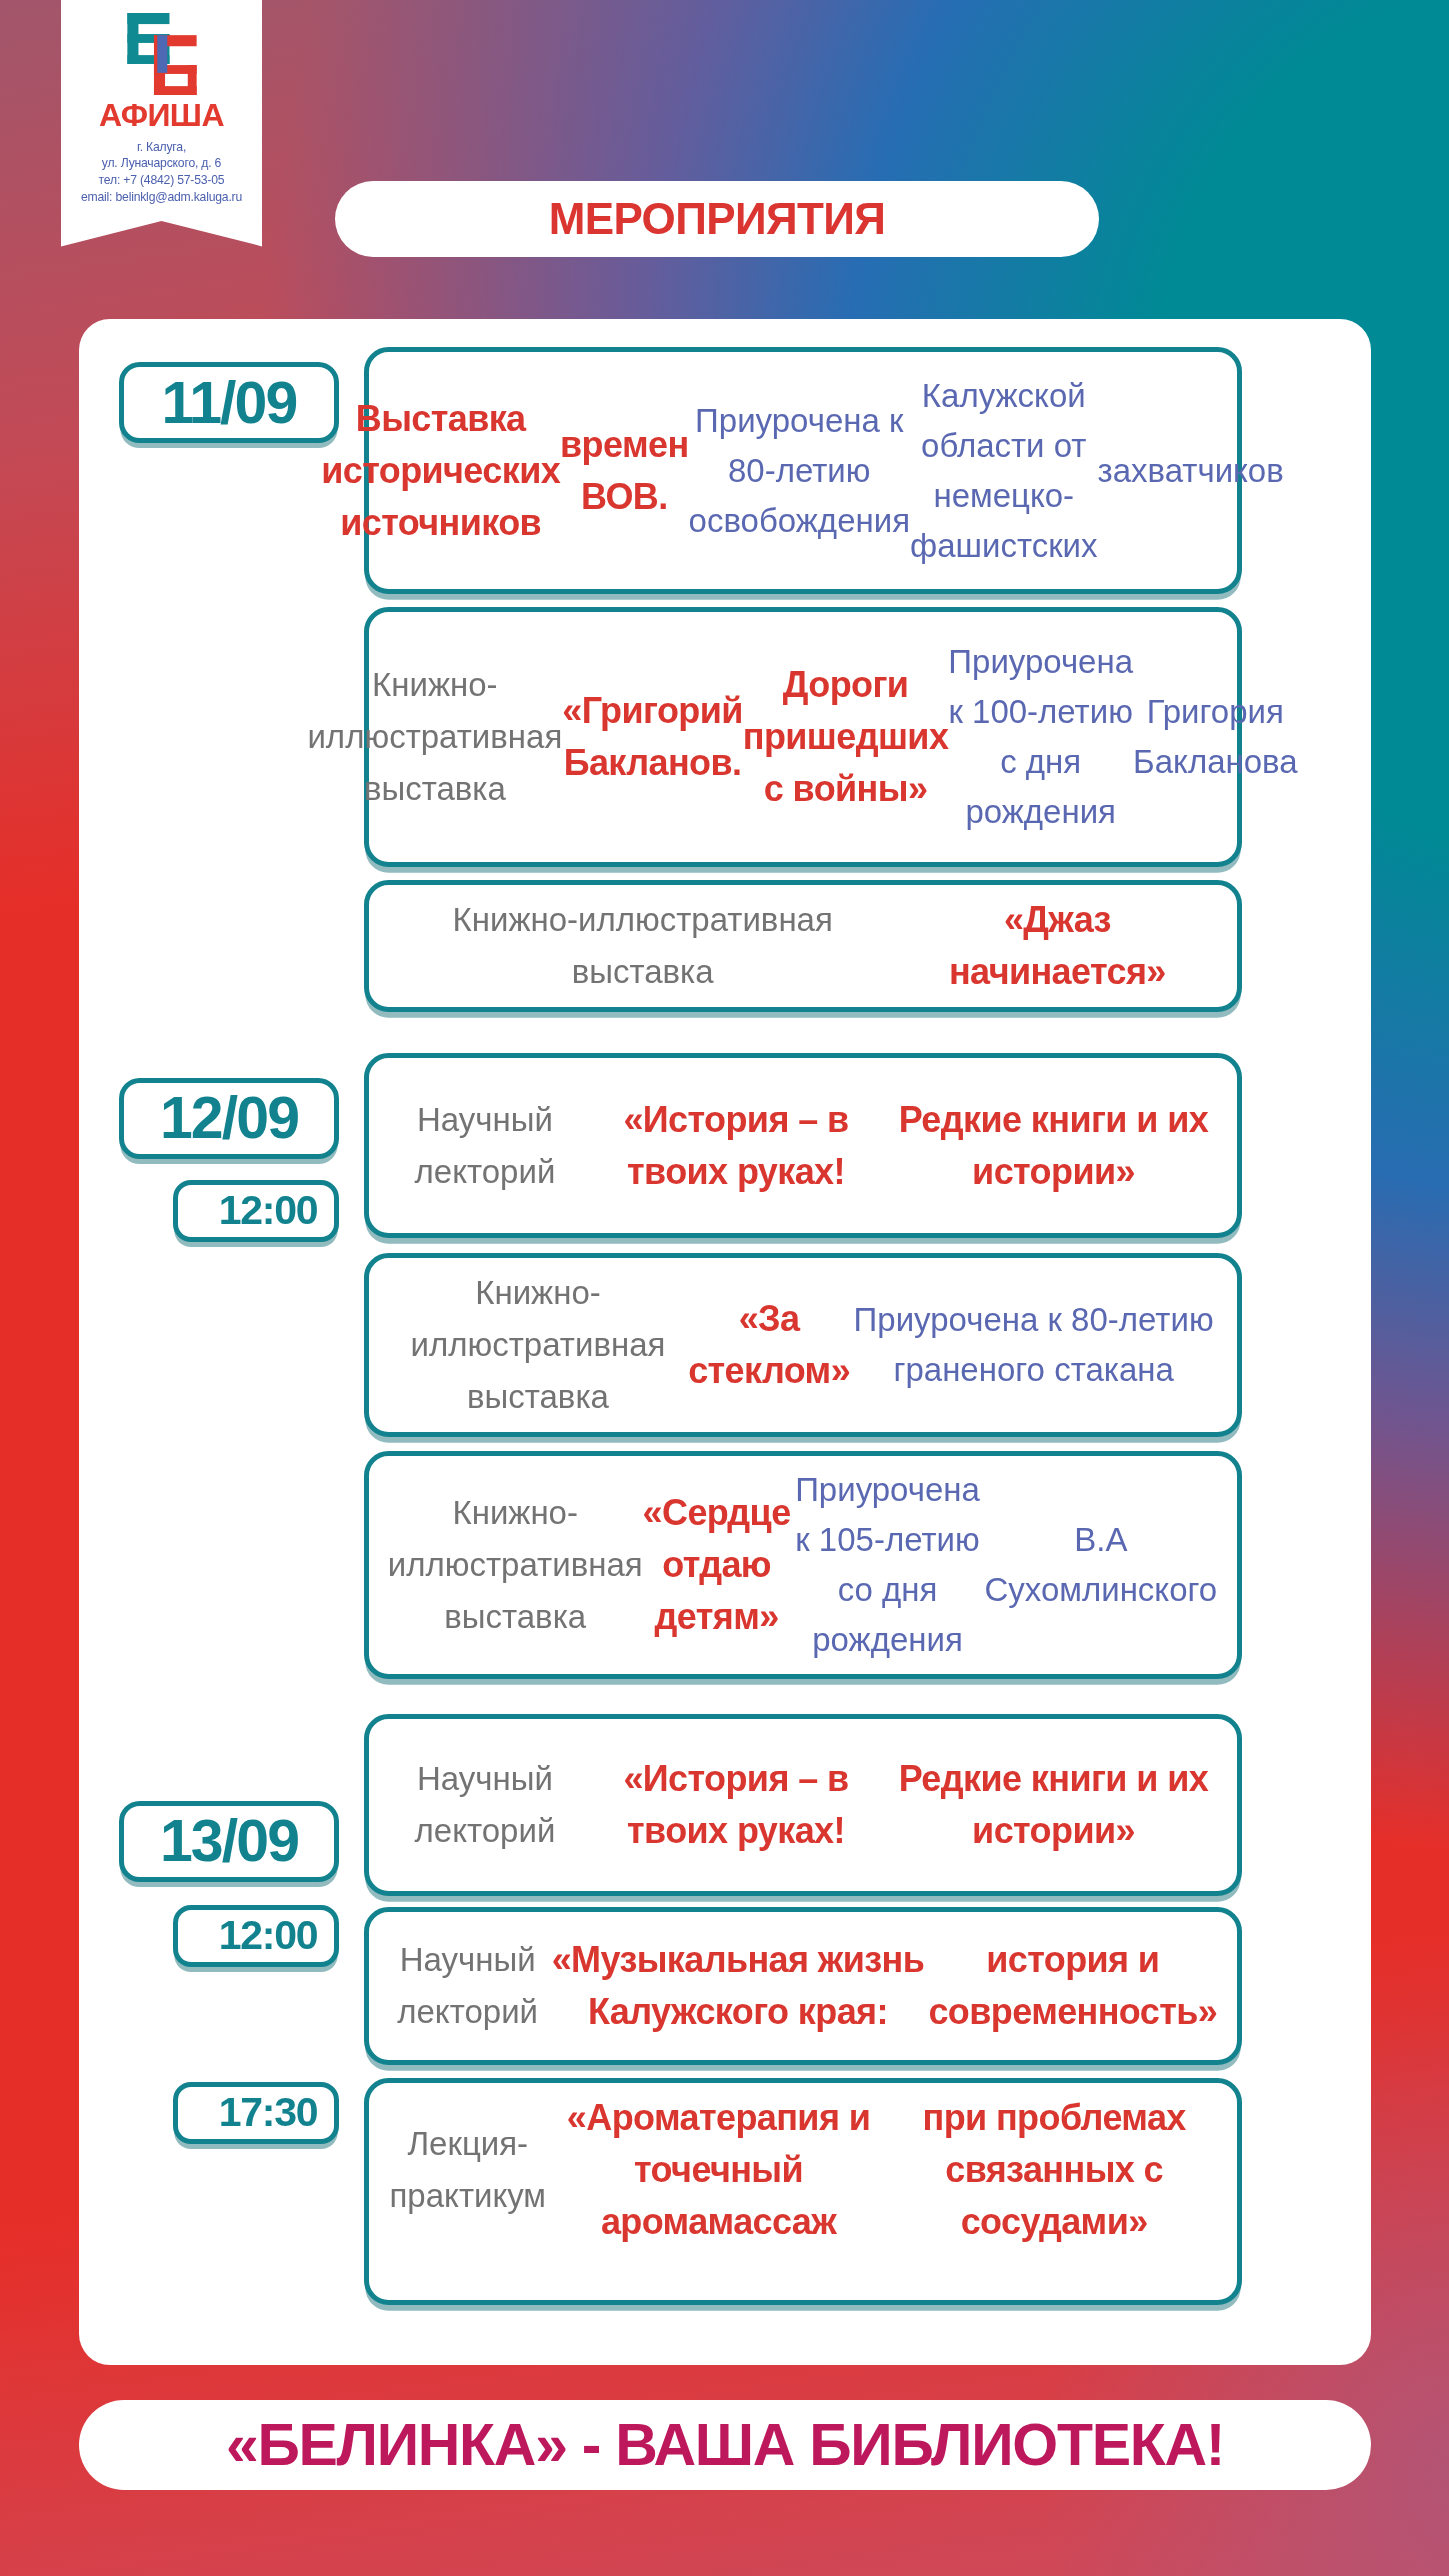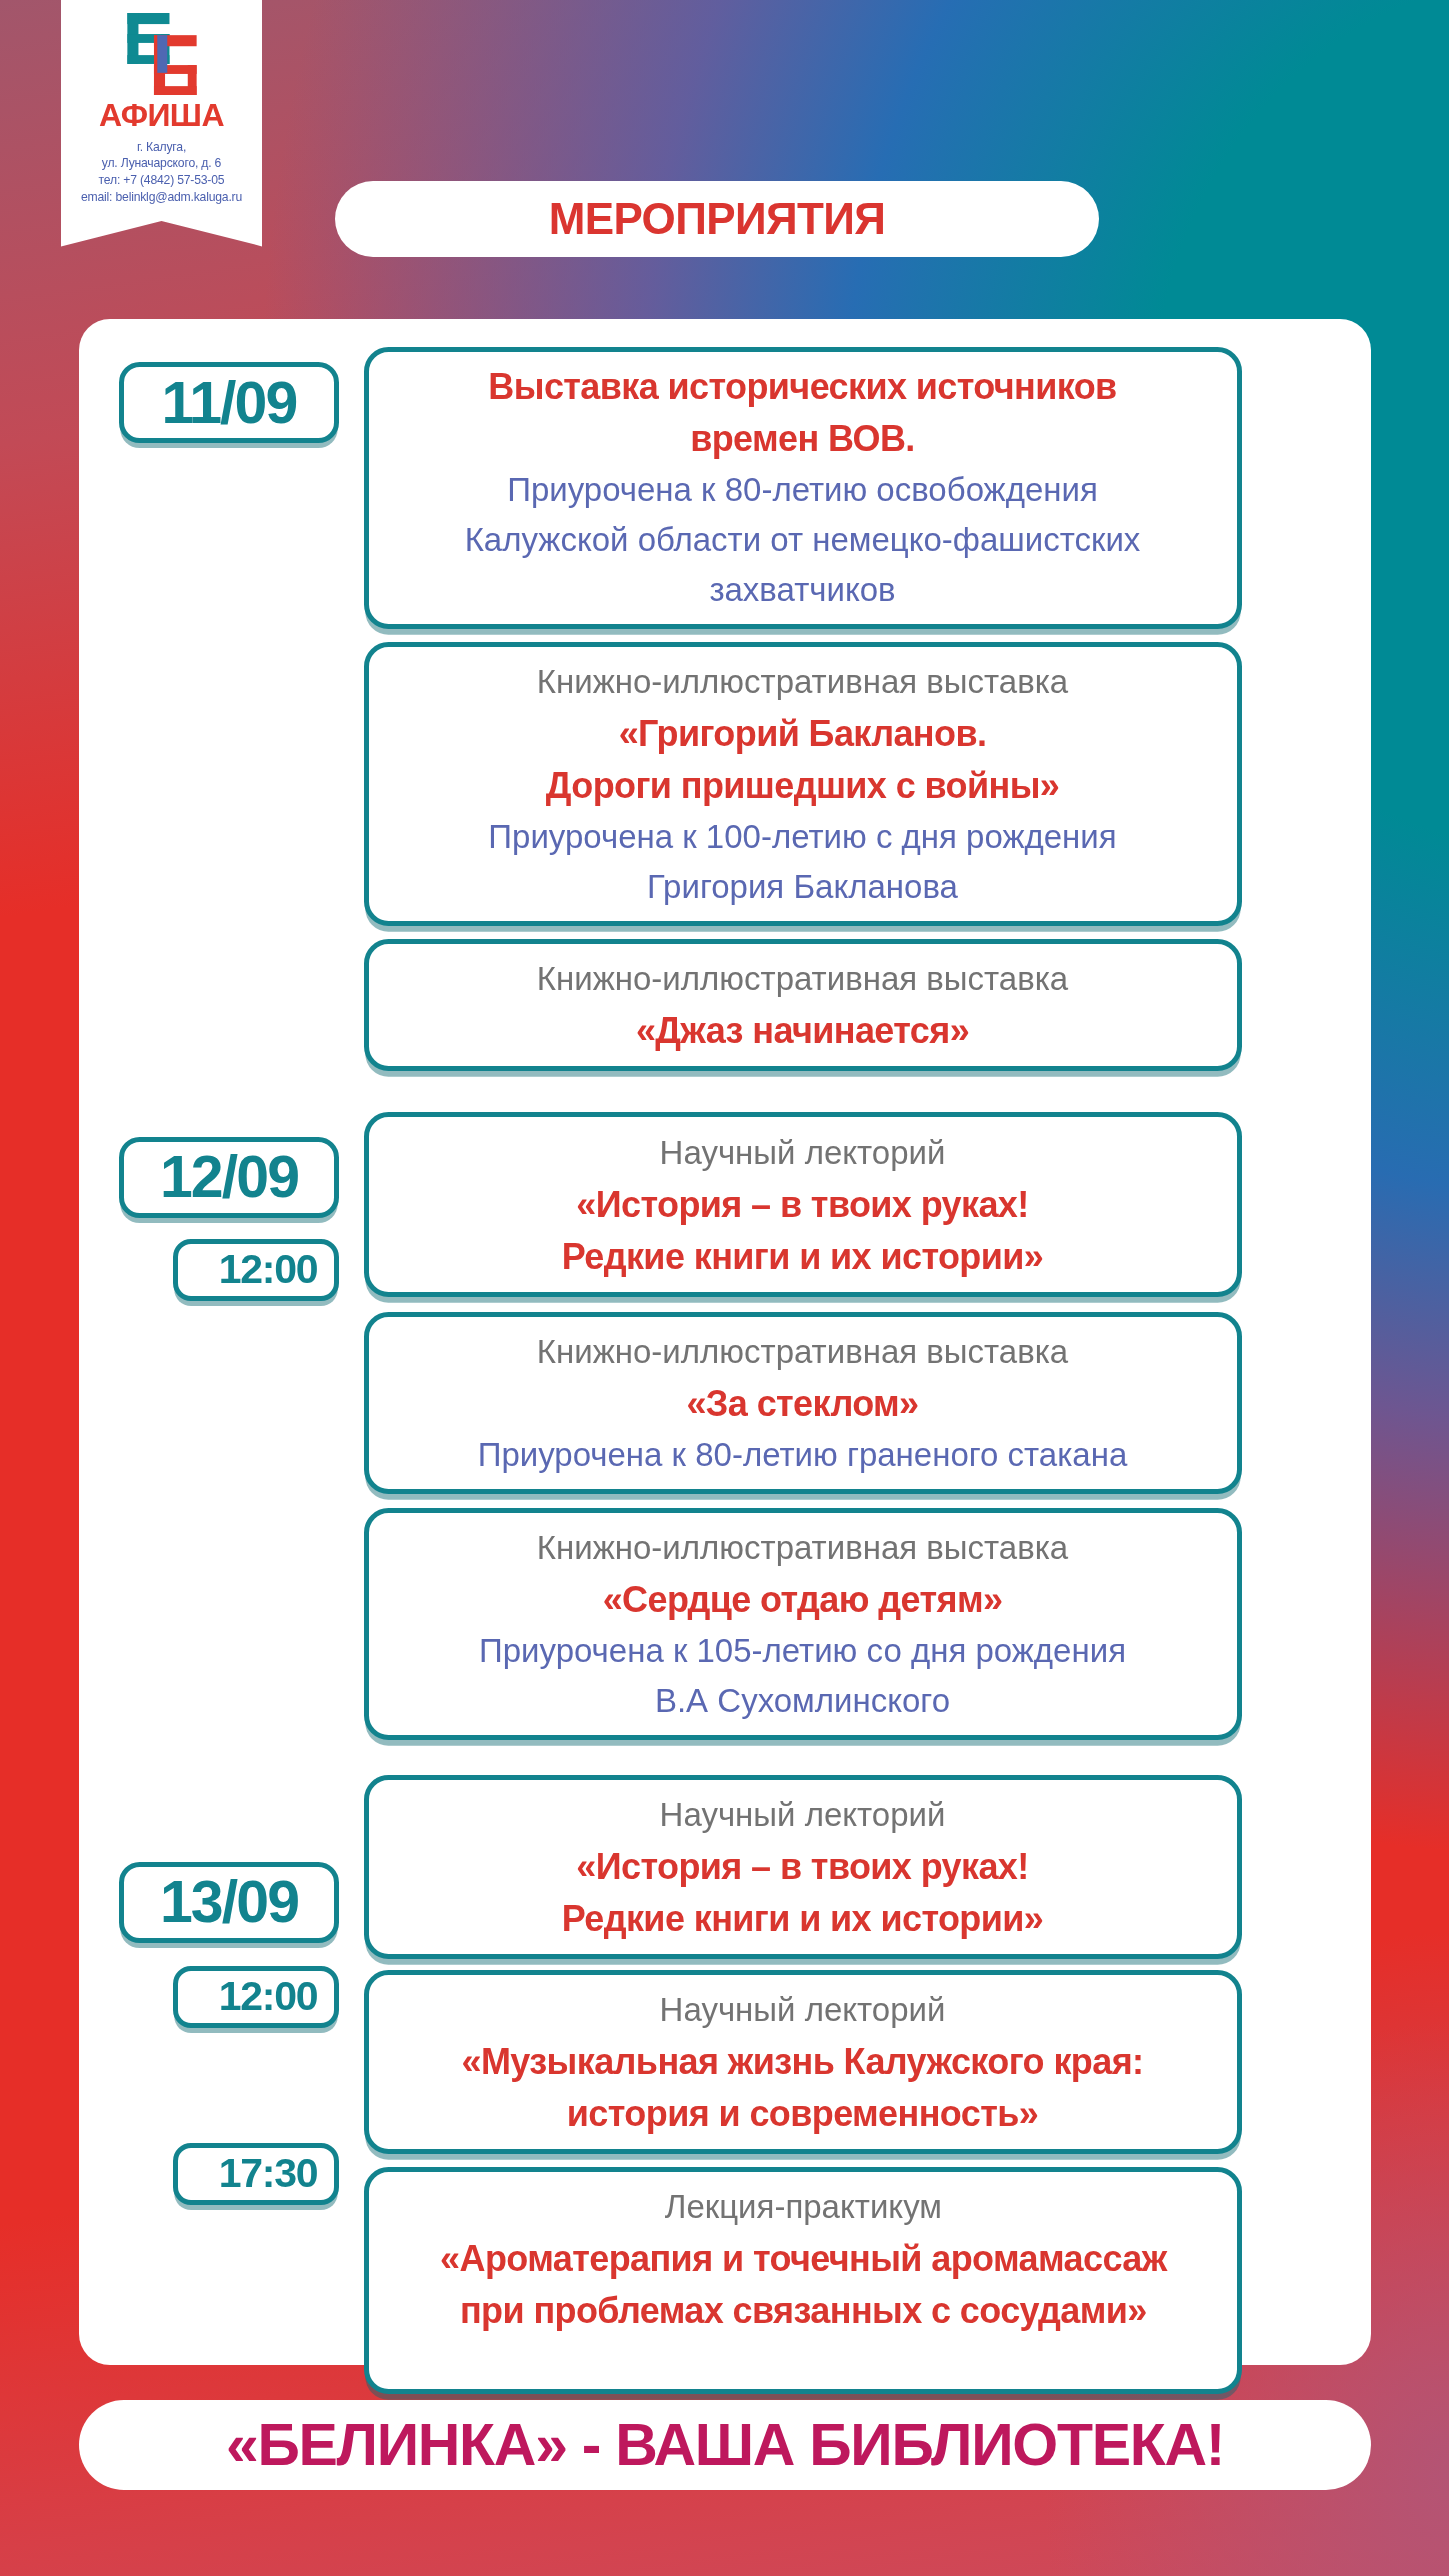--- a/index.html
+++ b/index.html
@@ -64,21 +64,21 @@
     width:166px;height:62px;box-sizing:border-box;
     background:#fff;border:5.8px solid #12838E;border-radius:18px;
     box-shadow:0 6.4px 0 -1.3px rgba(13,104,114,0.45);
     display:flex;align-items:center;justify-content:center;
     color:#12838E;font-weight:700;font-size:41px;letter-spacing:-1.3px;padding-left:24px;
   }
   .card{
     box-sizing:border-box;background:#fff;
     border:5.8px solid #12838E;border-radius:24.5px;
     box-shadow:0 7px 0 -1.3px rgba(13,104,114,0.45);
-    display:flex;flex-direction:column;align-items:center;justify-content:center;
+    display:flex;flex-direction:row;align-items:center;justify-content:center;
     text-align:center;padding:9px 19.3px;
   }
   .t-type{color:#737373;font-size:33px;line-height:52px;}
   .t-title{color:#D9362F;font-weight:700;font-size:36px;line-height:52px;letter-spacing:-0.6px;}
   .t-desc{color:#5A68B2;font-size:33px;line-height:50px;}
   .h1{min-height:247px;margin-bottom:13px;}
   .h2{min-height:260px;margin-bottom:13px;}
   .h3{min-height:115px;}
   .h4{min-height:185px;margin-bottom:15px;}
   .h5{min-height:171px;margin-bottom:13.5px;}

